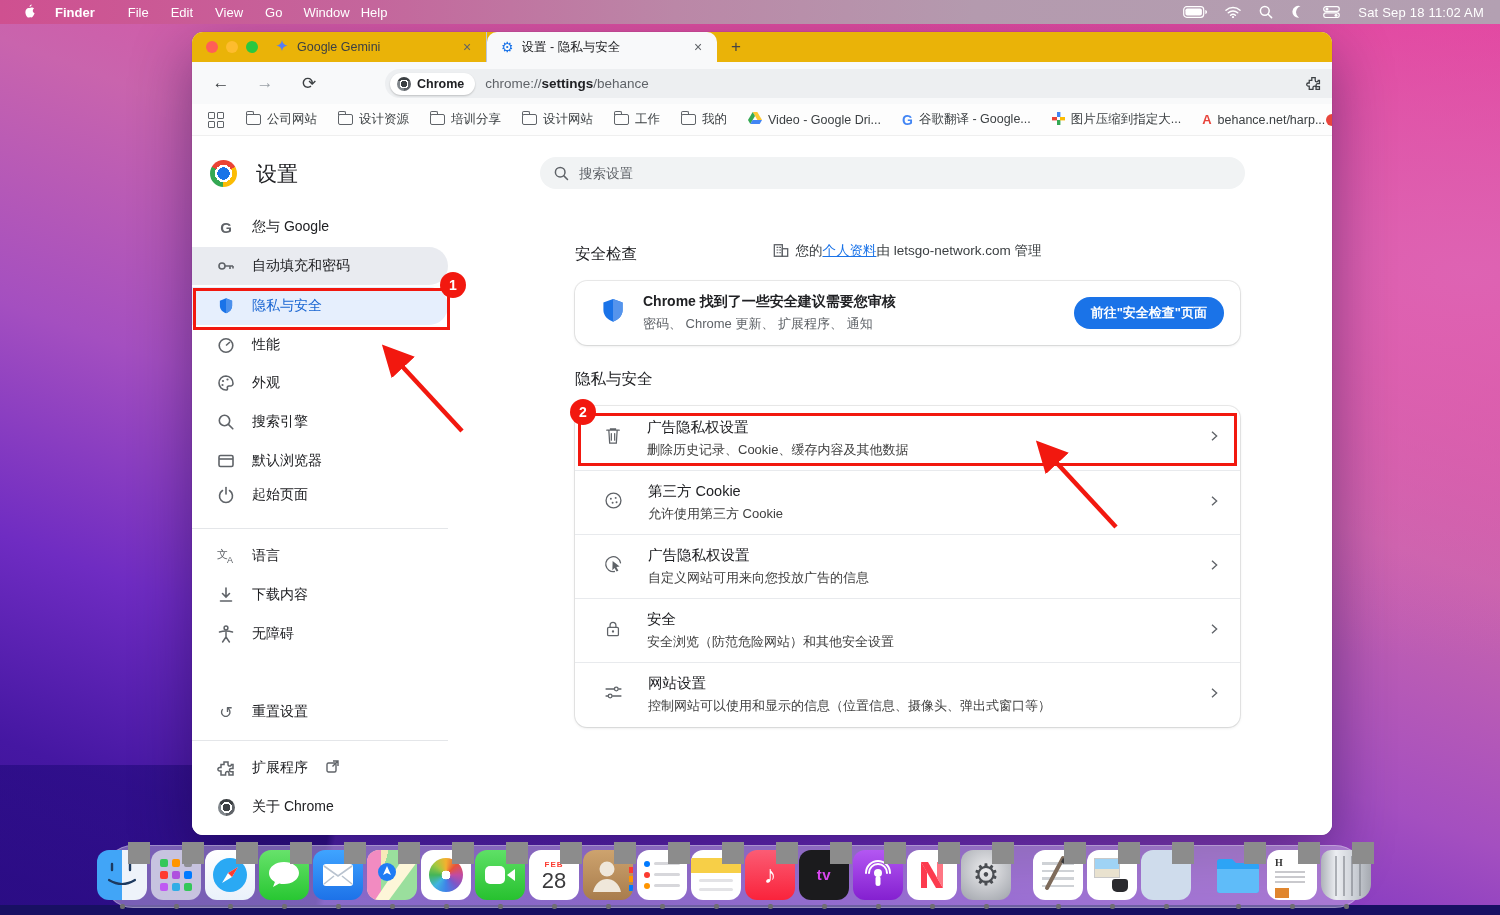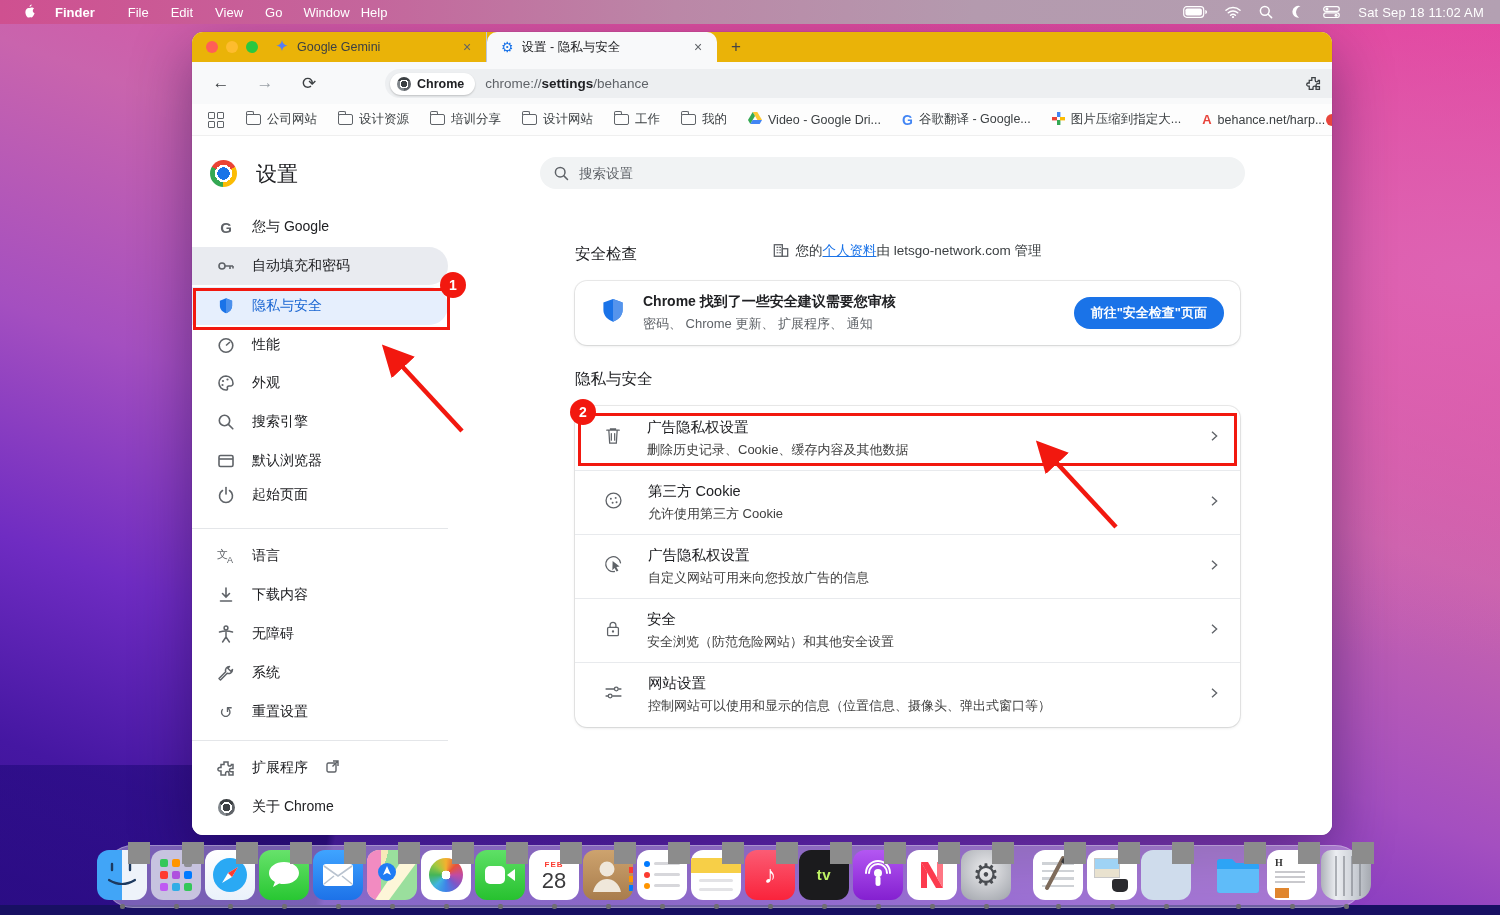--- a/index.html
+++ b/index.html
@@ -141,21 +141,21 @@
   .cal-d { font-size:22px; color:#3a3a3c; line-height:1.05; }
   .i-cont { background:linear-gradient(180deg,#cda36e,#a87c4c); }
   .i-rem { background:#fff; flex-direction:column; align-items:flex-start; gap:5px; padding-left:7px; }
   .rem-row { display:flex; align-items:center; gap:4px; }
   .rem-row i { width:6px; height:6px; border-radius:50%; }
   .rem-row b { width:26px; height:3px; border-radius:2px; background:#d7d7db; }
   .i-notes { background:#fff; flex-direction:column; }
   .notes-top { width:100%; height:15px; background:#f7cf47; }
   .notes-line { width:34px; height:3px; background:#e3e3e6; border-radius:2px; margin-top:6px; }
   .i-music { background:linear-gradient(180deg,#fb5c74,#fa233b); color:#fff; font-size:25px; }
-  .i-tv { background:#1b1b1d; color:#bef264; font-weight:bold; font-size:15px; letter-spacing:.5px; }
+  .i-tv { background:#1b1b1d; color:#d946ef; font-weight:bold; font-size:15px; letter-spacing:.5px; }
   .i-pod { background:linear-gradient(180deg,#b357f2,#8420d0); }
   .i-news { background:#fff; }
   .i-prefs { background:radial-gradient(circle at 50% 40%,#ececee,#9fa3aa); color:#4a4d52; font-size:30px; }
   .i-ted { background:#fff; flex-direction:column; gap:5px; }
   .ted-line { width:32px; height:2.5px; background:#cfd2d6; }
   .i-ink { background:#fff; }
   .ink-photo { position:absolute; left:7px; top:8px; width:26px; height:20px; background:linear-gradient(180deg,#9fd3f5 55%,#e9e2cf 55%); border:1px solid #c9c9c9; }
   .ink-pot { position:absolute; right:9px; bottom:8px; width:16px; height:13px; background:#2a2a2e; border-radius:3px 3px 5px 5px; }
   .i-stack { background:#cfdcec; }
   .i-docs { background:#fff; flex-direction:column; align-items:flex-start; padding:6px 0 0 8px; gap:3px; }
@@ -426,28 +426,20 @@
       </div>
     <div class="side-item" style="top:479px">
       <span class="sic">
           <svg width="20" height="20" viewBox="0 0 20 20">
             <circle cx="10" cy="4" r="1.9" fill="none" stroke="#5f6368" stroke-width="1.5"></circle>
             <path d="M3.5 8c4.3-1.2 8.7-1.2 13 0M10 8.5V13M10 13l-3.4 5M10 13l3.4 5" fill="none" stroke="#5f6368" stroke-width="1.5" stroke-linecap="round"></path>
           </svg>
         </span>
       <span>无障碍</span>
       </div>
-    <div class="side-item" style="top:518px">
-      <span class="sic">
-          <svg width="20" height="20" viewBox="0 0 20 20">
-            <path d="M16.5 6.5a4 4 0 01-5.3 3.8L6 15.5 4.5 17 3 15.5 4.5 14l5.2-5.2A4 4 0 0113.5 3.5L11.8 5.2l3 3z" fill="none" stroke="#5f6368" stroke-width="1.5" stroke-linejoin="round"></path>
-          </svg>
-        </span>
-      <span>系统</span>
-      </div>
     <div class="side-item" style="top:557px">
       <span class="sic" style="font-size:16px">↺</span>
       <span>重置设置</span>
       </div>
     <div class="side-div" style="top:604px"></div>
     <div class="side-item" style="top:613px">
       <span class="sic">
           <svg width="20" height="20" viewBox="0 0 20 20">
             <path d="M8 4h4v2.4a1.7 1.7 0 103.4 0H17v4h-1.8a1.7 1.7 0 100 3.4H17V17h-4v-1.8a1.7 1.7 0 10-3.4 0V17H5v-4H3.6a1.7 1.7 0 110-3.4H5V6.4h3z" fill="none" stroke="#5f6368" stroke-width="1.5"></path>
           </svg>

